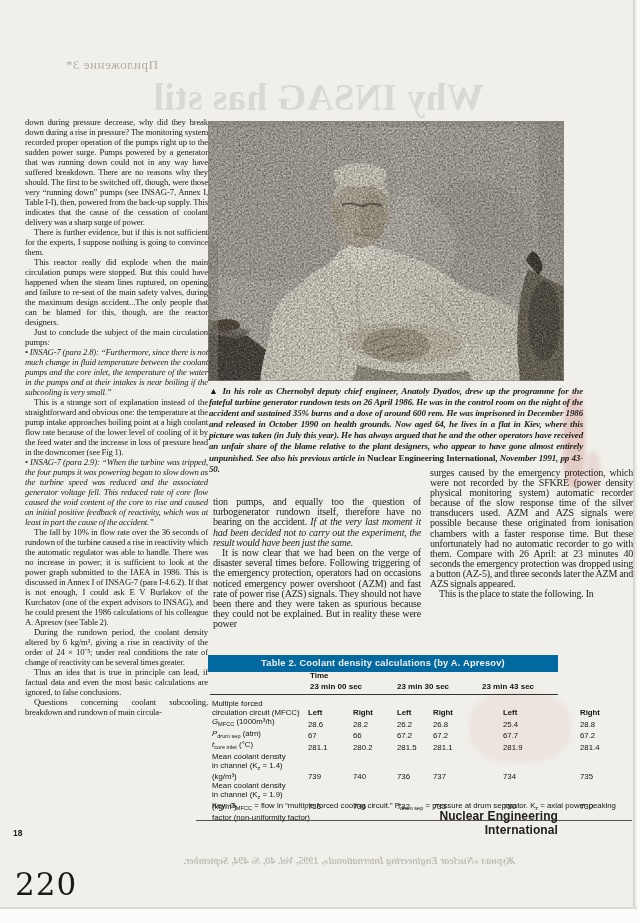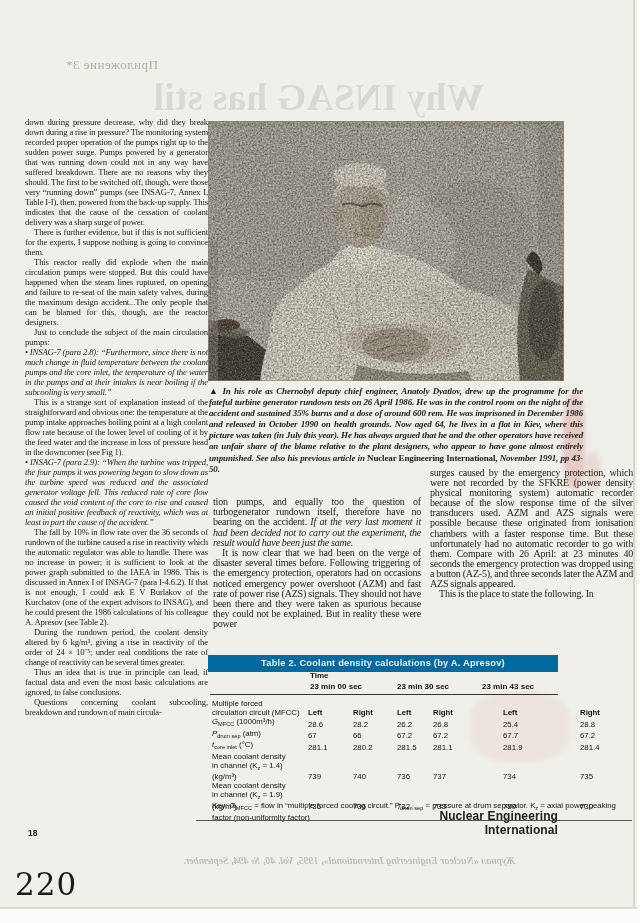--- a/index.html
+++ b/index.html
@@ -71,21 +71,21 @@
   .trows{position:absolute;left:208px;top:699px;width:404px;font-size:7.8px;line-height:9px;padding-left:4px;box-sizing:border-box;}
   .trow{display:grid;grid-template-columns:96px 45px 44px 36px 70px 77px auto;align-items:end;}
   .tlabel{grid-column:1;white-space:nowrap;}
   .tcell{white-space:nowrap;}
   .lr .tcell{font-weight:bold;}
   .sym{font-style:italic;}
   .sb{font-size:5.6px;vertical-align:-1.5px;letter-spacing:0;}
   .tkey{position:absolute;left:212px;top:801px;width:422px;font-size:7.8px;line-height:9.6px;}
 
   
-  .pgnum{position:absolute;left:28px;top:828px;font-family:"Liberation Sans",sans-serif;font-size:8.5px;font-weight:bold;color:#24211d;}
+  .pgnum{position:absolute;left:13px;top:828px;font-family:"Liberation Sans",sans-serif;font-size:8.5px;font-weight:bold;color:#24211d;}
   .footer-title{position:absolute;left:380px;top:809px;width:178px;text-align:right;
     font-family:"Liberation Sans",sans-serif;font-size:12px;font-weight:bold;color:#24211d;letter-spacing:.1px;}
   .book-page{position:absolute;left:15px;top:866px;font-family:"DejaVu Serif",serif;font-size:31px;color:#1c1a18;letter-spacing:1px;}
 
   .grain{position:absolute;left:0;top:0;pointer-events:none;}
 </style>
 </head>
 <body>
 
 <div class="paper">

